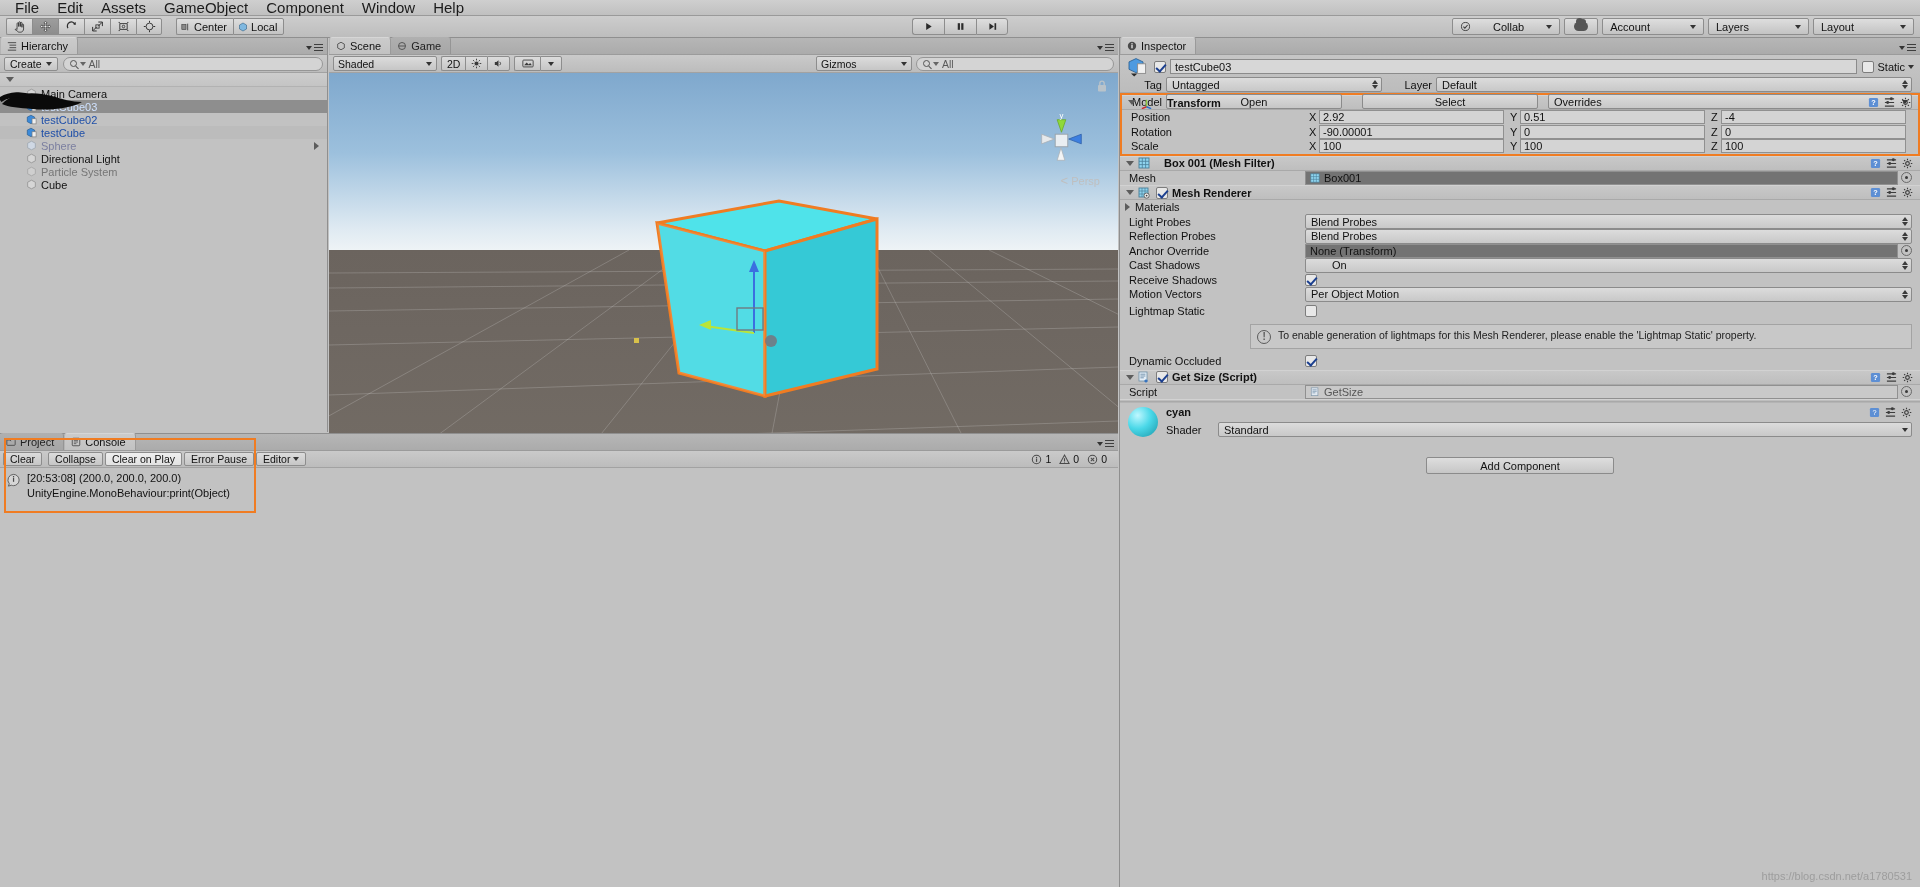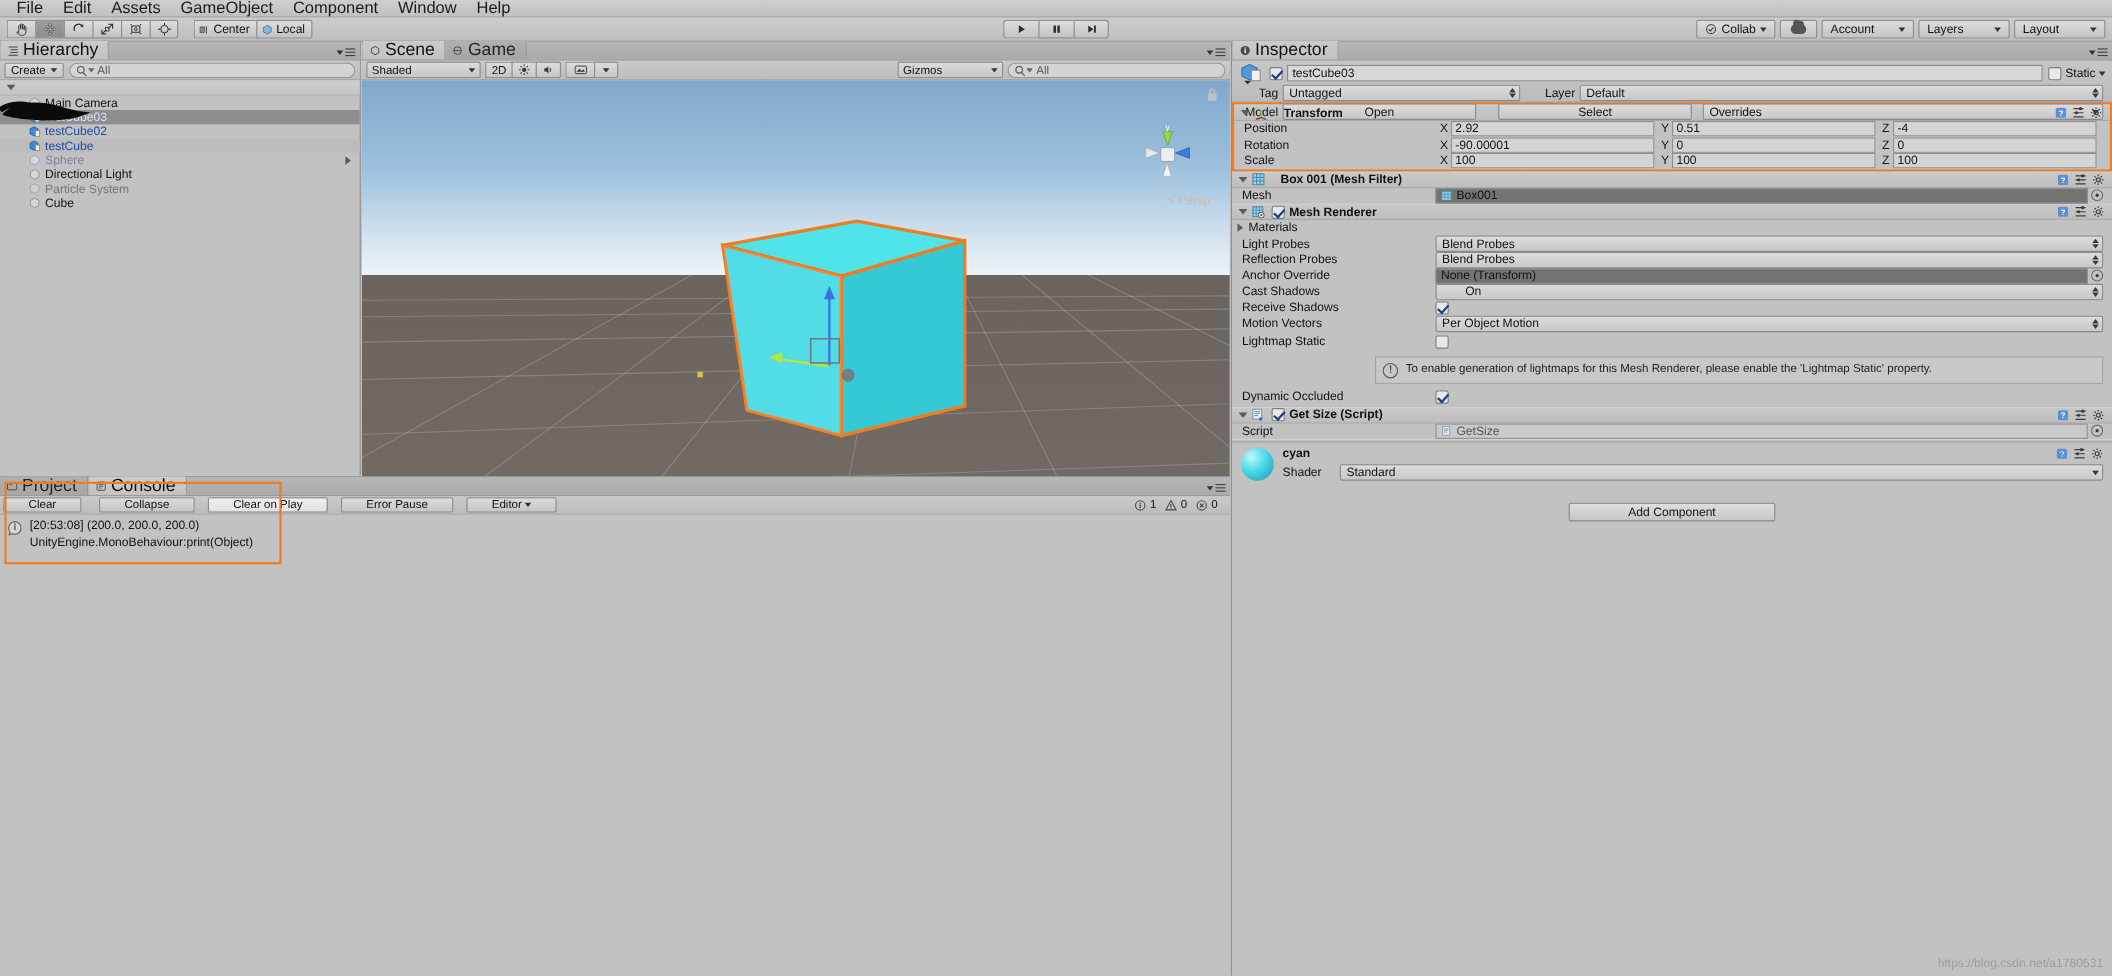--- a/index.html
+++ b/index.html
@@ -63,39 +63,39 @@
     display: flex; align-items: center; justify-content: center; cursor: default;
   }
   .playbtn:first-child { border-radius: 3px 0 0 3px; }
   .playbtn:last-child { border-radius: 0 3px 3px 0; border-right-width: 1px; }
 
   .rightgroup { position: absolute; right: 6px; display: flex; align-items: center; gap: 4px; }
   .rbtn {
     height: 17px; padding: 0 7px;
     background: linear-gradient(#dedede, #c3c3c3);
     border: 1px solid #8d8d8d; border-radius: 2px;
-    display: flex; align-items: center; gap: 4px;
+    display: flex; align-items: center; gap: 22px;
     font-size: 11px; cursor: default; white-space: nowrap;
   }
   .caret { width: 0; height: 0; border-left: 3px solid transparent; border-right: 3px solid transparent; border-top: 4px solid #333; }
   .cloud { width: 14px; height: 9px; background: #555; border-radius: 5px; position: relative; }
   .cloud:before { content:''; position:absolute; left:2px; top:-4px; width:7px; height:7px; border-radius:50%; background:#555; }
   .cloud:after { content:''; position:absolute; left:6px; top:-3px; width:6px; height:6px; border-radius:50%; background:#555; }
 
   
   .panel { position: absolute; background: #c2c2c2; }
   .tabstrip {
     height: 17px; background: linear-gradient(#b6b6b6, #ababab);
     display: flex; align-items: flex-end; position: relative;
     border-bottom: 1px solid #9b9b9b;
   }
   .tab {
     height: 17px; padding: 0 9px 0 6px;
     display: flex; align-items: center; gap: 4px;
-    font-size: 16px; color: #222; cursor: default;
+    font-size: 11px; color: #222; cursor: default;
     background: linear-gradient(#b0b0b0, #a6a6a6);
     border-right: 1px solid #959595;
     border-radius: 3px 3px 0 0;
   }
   .tab.active {
     background: linear-gradient(#cbcbcb, #c2c2c2);
     border-top: 1px solid #d6d6d6;
     border-left: 1px solid #b4b4b4;
     border-right: 1px solid #9a9a9a;
     color: #111;
@@ -255,25 +255,25 @@
   }
 
   
   #console { left: 0; top: 433px; width: 1118px; height: 454px; border-top: 1px solid #8f8f8f; }
   .cons-toolbar {
     height: 17px; background: linear-gradient(#cacaca,#bcbcbc);
     border-bottom: 1px solid #a2a2a2;
     display:flex; align-items:center; padding: 0 3px; gap: 0;
   }
   .cbtn {
-    height: 14px; padding: 0 22px;
+    height: 14px; padding: 0 6px;
     background: linear-gradient(#dcdcdc,#c6c6c6);
     border: 1px solid #8d8d8d; border-radius: 2px;
     display:flex; align-items:center; gap:3px; font-size: 10.5px; cursor: default;
-    margin-right: 12px;
+    margin-right: 2px;
   }
   .cbtn.pressed { background: linear-gradient(#efefef,#e2e2e2); }
   .cons-counts { margin-left:auto; display:flex; align-items:center; gap: 8px; padding-right: 8px; font-size: 10.5px; }
   .cnt { display:flex; align-items:center; gap: 3px; }
   .cons-list { background: #c2c2c2; height: 420px; }
   .logentry {
     display:flex; gap: 6px; padding: 3px 6px 3px 6px; font-size: 11px; line-height: 1.32;
     background: #c2c2c2;
   }
   .console-box { position:absolute; left:4px; top:4px; width: 252px; height: 75px; border: 2px solid #f07c22; pointer-events:none; }

